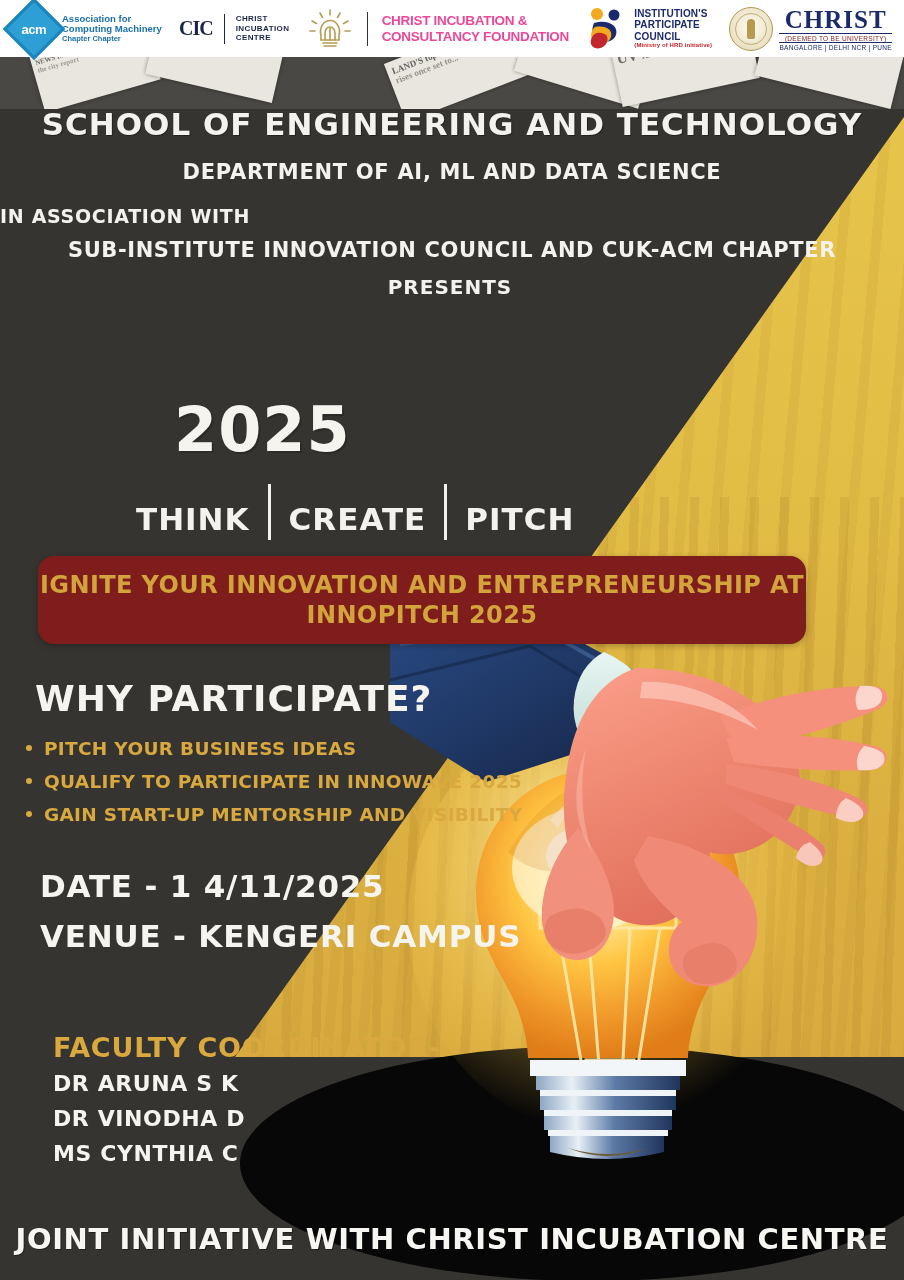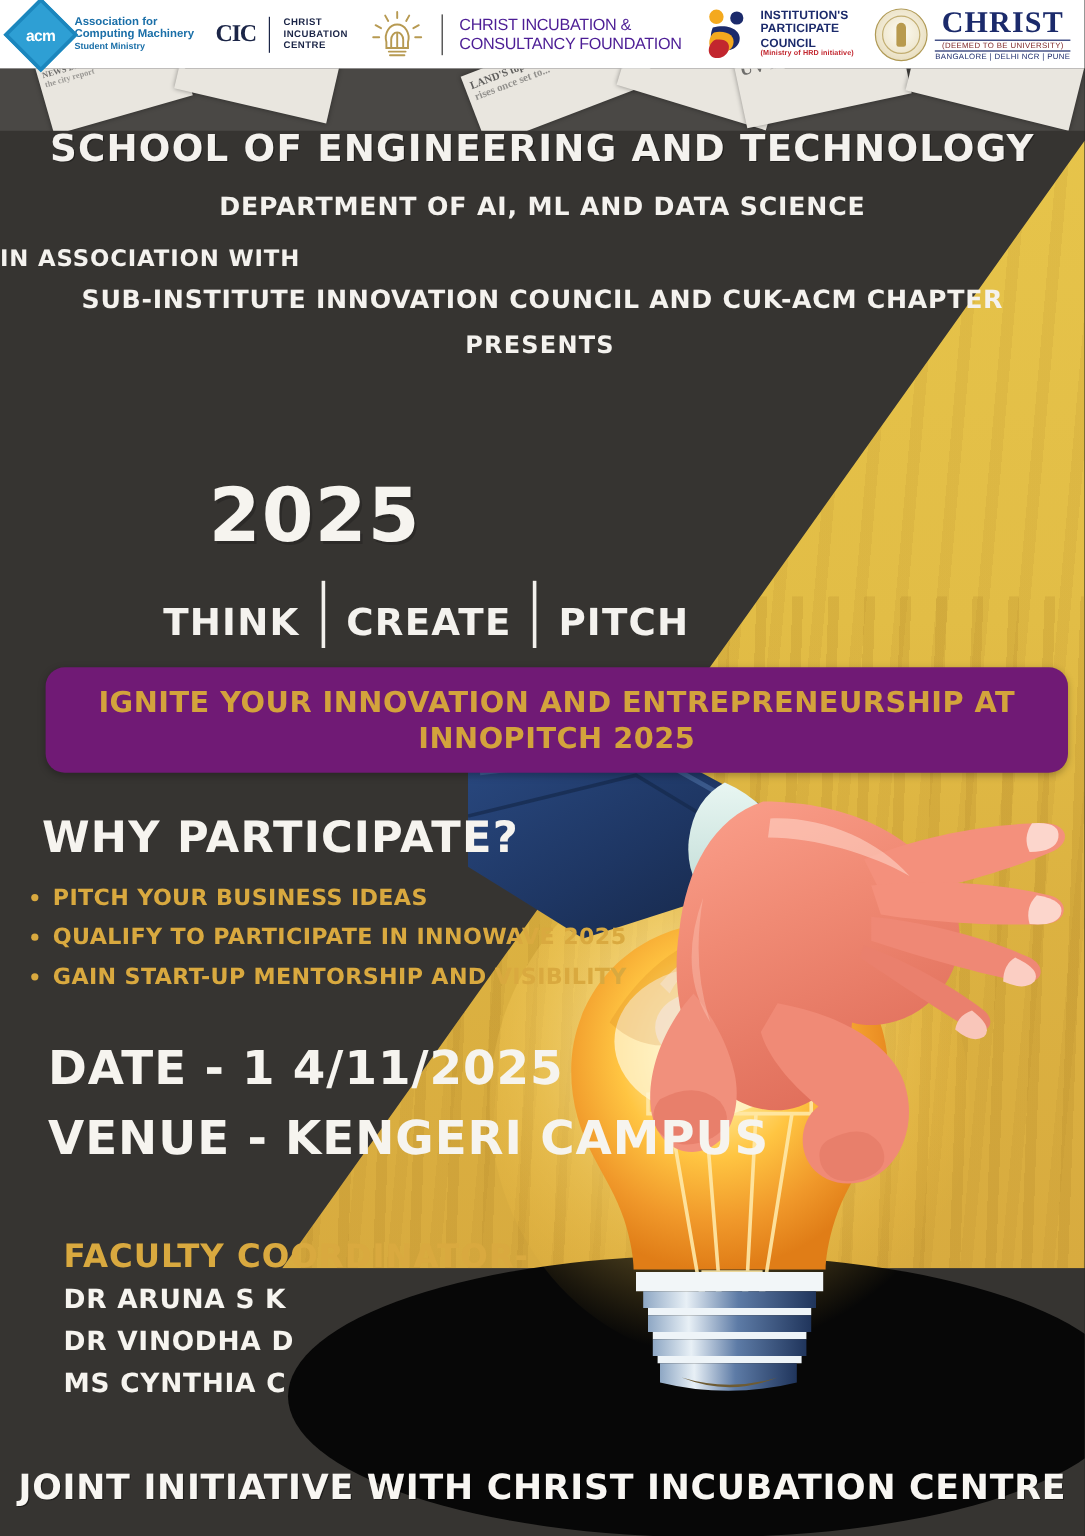--- a/index.html
+++ b/index.html
@@ -38,21 +38,21 @@
 
   
   .cic-big{font-size:20px;font-weight:bold;color:#1b2547;letter-spacing:-1px;font-family:Liberation Serif, serif;}
   .cic-rule{width:1px;height:30px;background:#1b2547;margin:0 5px;}
   .cic-txt{line-height:1.2;font-size:8px;font-weight:bold;color:#1b2547;letter-spacing:.4px;}
 
   
   .lampmark{width:46px;height:44px;position:relative;}
   .lampmark svg{display:block}
   .ciac-rule{width:1px;height:34px;background:#333;margin:0 8px;}
-  .ciac-txt{line-height:1.18;font-size:13.5px;font-weight:normal;color:#4c1d95;letter-spacing:-.3px;}
+  .ciac-txt{line-height:1.18;font-size:13.5px;font-weight:bold;color:#ec4899;letter-spacing:-.3px;}
 
   
   .iic-mark{width:42px;height:46px;position:relative;}
   .iic-txt{line-height:1.15;font-size:10px;font-weight:bold;color:#1b2a6b;letter-spacing:.1px;}
   .iic-txt .min{font-size:6px;color:#c2262e;font-weight:bold;}
 
   
   .crest{width:44px;height:44px;border-radius:50%;border:1.5px solid #b09a55;
          background:radial-gradient(circle at 50% 45%, #fdfbf2 0%, #efe7cf 55%, #e0d3ae 100%);
          position:relative;}
@@ -147,40 +147,40 @@
   .tagline{
     position:absolute;left:118px;top:498px;width:560px;
     display:flex;align-items:center;gap:0px;
     color:#f4f2ee;font-size:31px;letter-spacing:1px;
   }
   .tagline .item{padding:0 18px;}
   .tagline .sep{width:3px;height:56px;background:#f2f0ec;margin-top:-14px;}
 
   
   .banner{
-    position:absolute;left:38px;top:556px;width:852px;height:88px;
-    background:#701a75;border-radius:16px;
+    position:absolute;left:38px;top:556px;width:768px;height:88px;
+    background:#7f1d1d;border-radius:16px;
     display:flex;flex-direction:column;align-items:center;justify-content:center;
     z-index:35;box-shadow:0 2px 6px rgba(0,0,0,.25);
   }
   .banner div{color:#d3a33c;font-size:24px;line-height:30px;letter-spacing:.4px;text-align:center;}
 
   .why{
     position:absolute;left:35px;top:678px;color:#f6f4ef;font-size:36px;letter-spacing:1px;
   }
   .bullets{position:absolute;left:22px;top:738px;}
   .bullets li{
     list-style:none;color:#d9a93f;font-size:18.5px;letter-spacing:.3px;
     margin-bottom:12px;position:relative;padding-left:22px;
   }
   .bullets li:before{content:"";position:absolute;left:4px;top:7px;width:6px;height:6px;border-radius:50%;background:#d9a93f;}
   ul.bullets{margin:0;padding:0;}
 
   .datevenue{position:absolute;left:40px;top:868px;}
-  .datevenue div{color:#f6f4ef;font-size:39px;letter-spacing:.8px;margin-bottom:14px;}
+  .datevenue div{color:#f6f4ef;font-size:31px;letter-spacing:.8px;margin-bottom:14px;}
 
   .facwrap{position:absolute;left:18px;top:1032px;margin-left:35px;}
   .faclabel{color:#d9a93f;font-size:27px;letter-spacing:.8px;margin-bottom:8px;}
   .facname{color:#f6f4ef;font-size:22px;letter-spacing:.6px;margin-bottom:10px;}
 
   .footer{
     position:absolute;left:0;top:1222px;width:904px;text-align:center;
     color:#f8f6f2;font-size:29px;letter-spacing:.6px;z-index:45;
     text-shadow:1px 1px 0 rgba(0,0,0,.4);
   }
@@ -192,21 +192,21 @@
 
   <div class="logobar">
 
     <div class="logo">
       <div class="acm-diamond">
         <span>acm</span>
       </div>
       <div class="acm-txt">
         <div>Association for</div>
         <div>Computing Machinery</div>
-        <div class="sub">Student Ministry</div>
+        <div class="sub">Chapter Chapter</div>
       </div>
     </div>
 
     <div class="logo">
       <div class="cic-big">CIC</div>
       <div class="cic-rule"></div>
       <div class="cic-txt">
         <div>CHRIST</div>
         <div>INCUBATION</div>
         <div>CENTRE</div>

